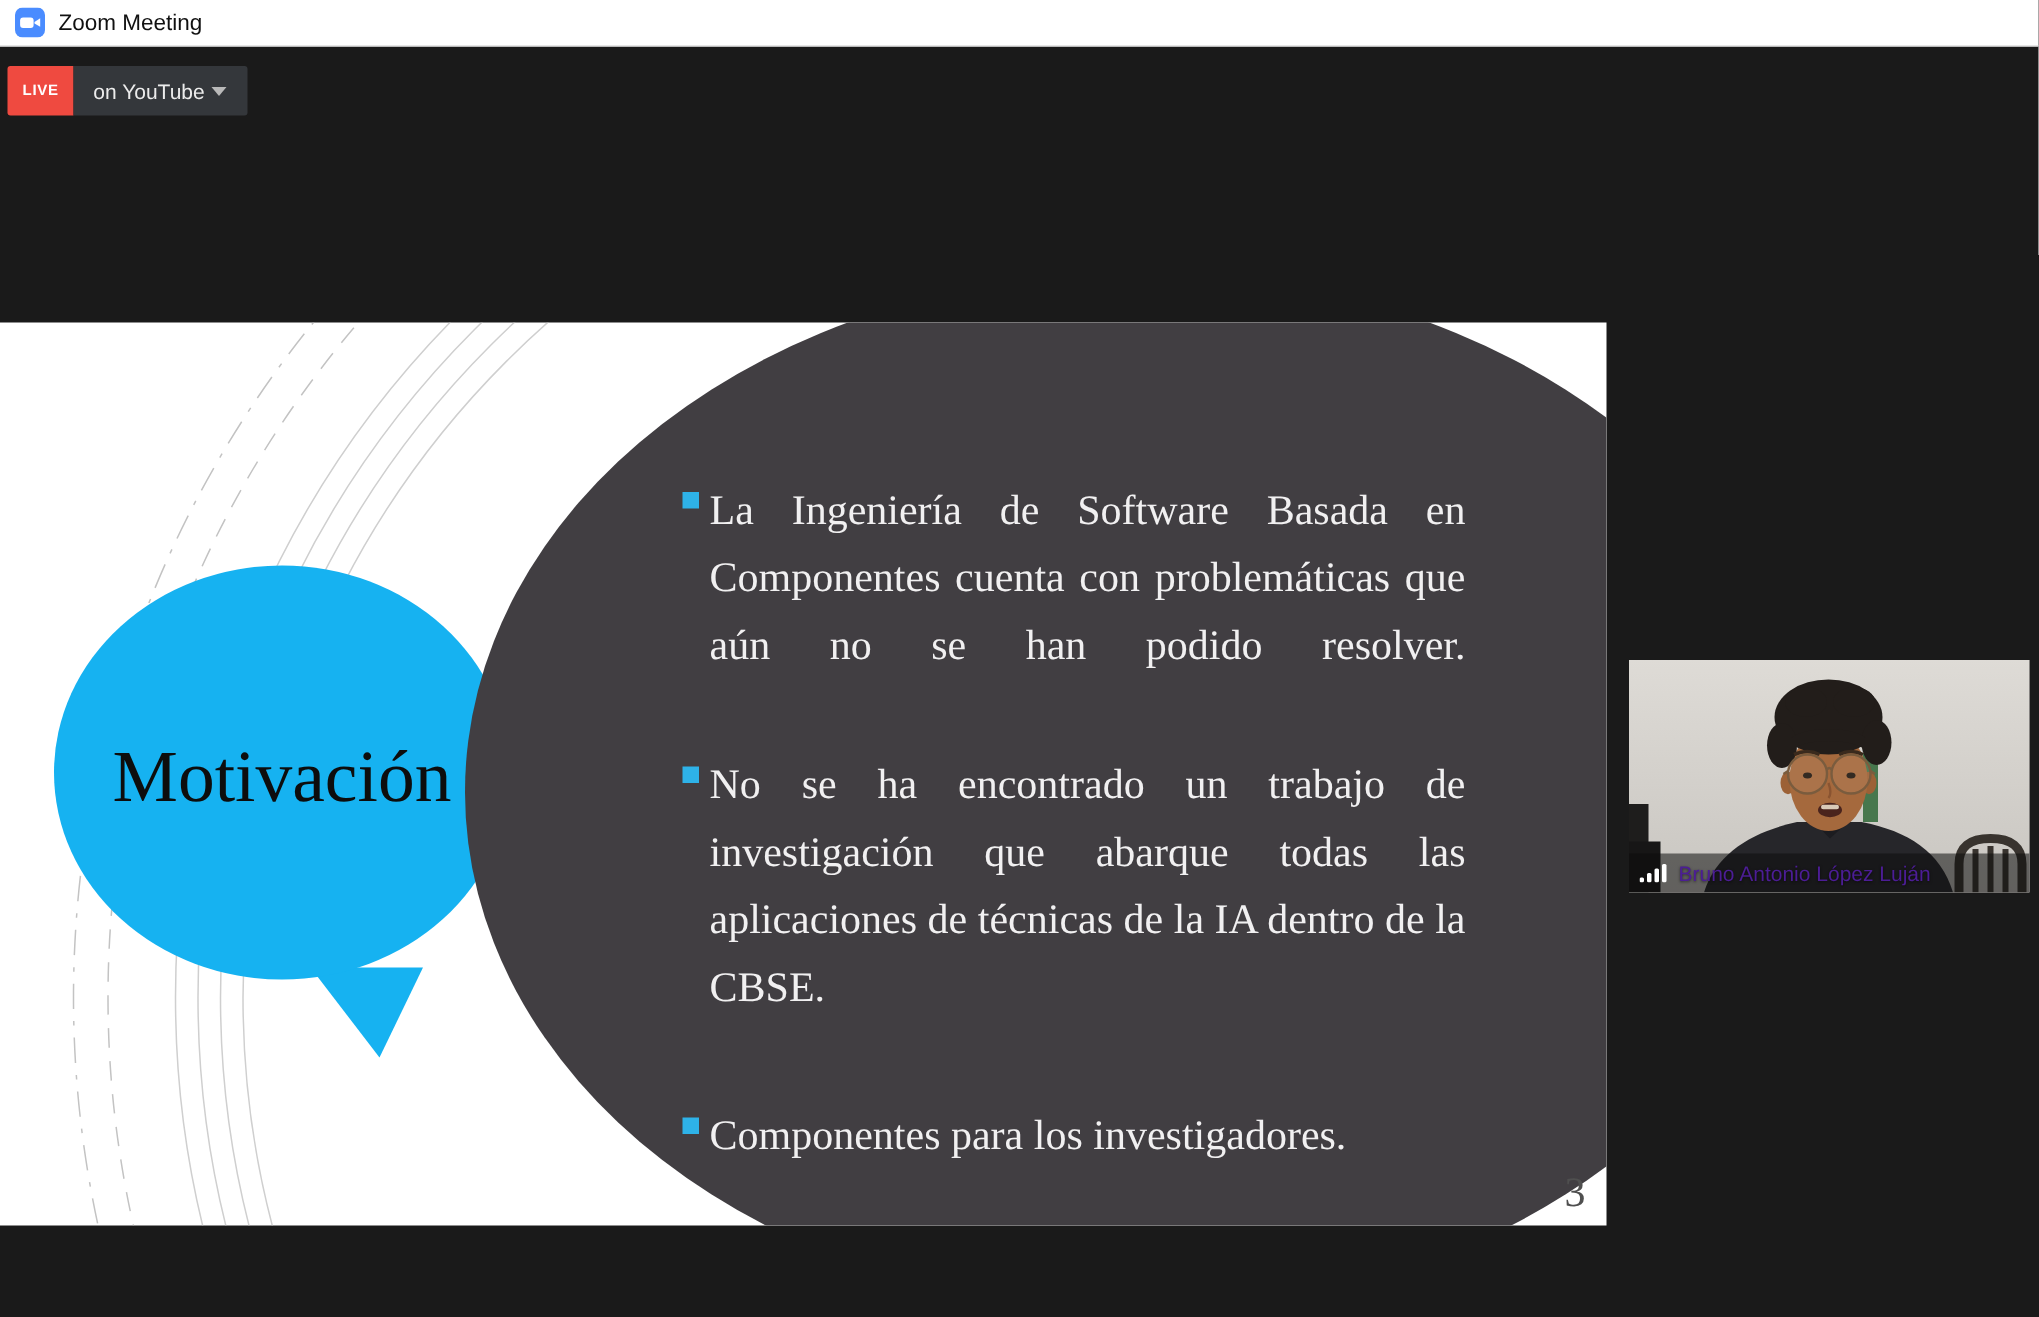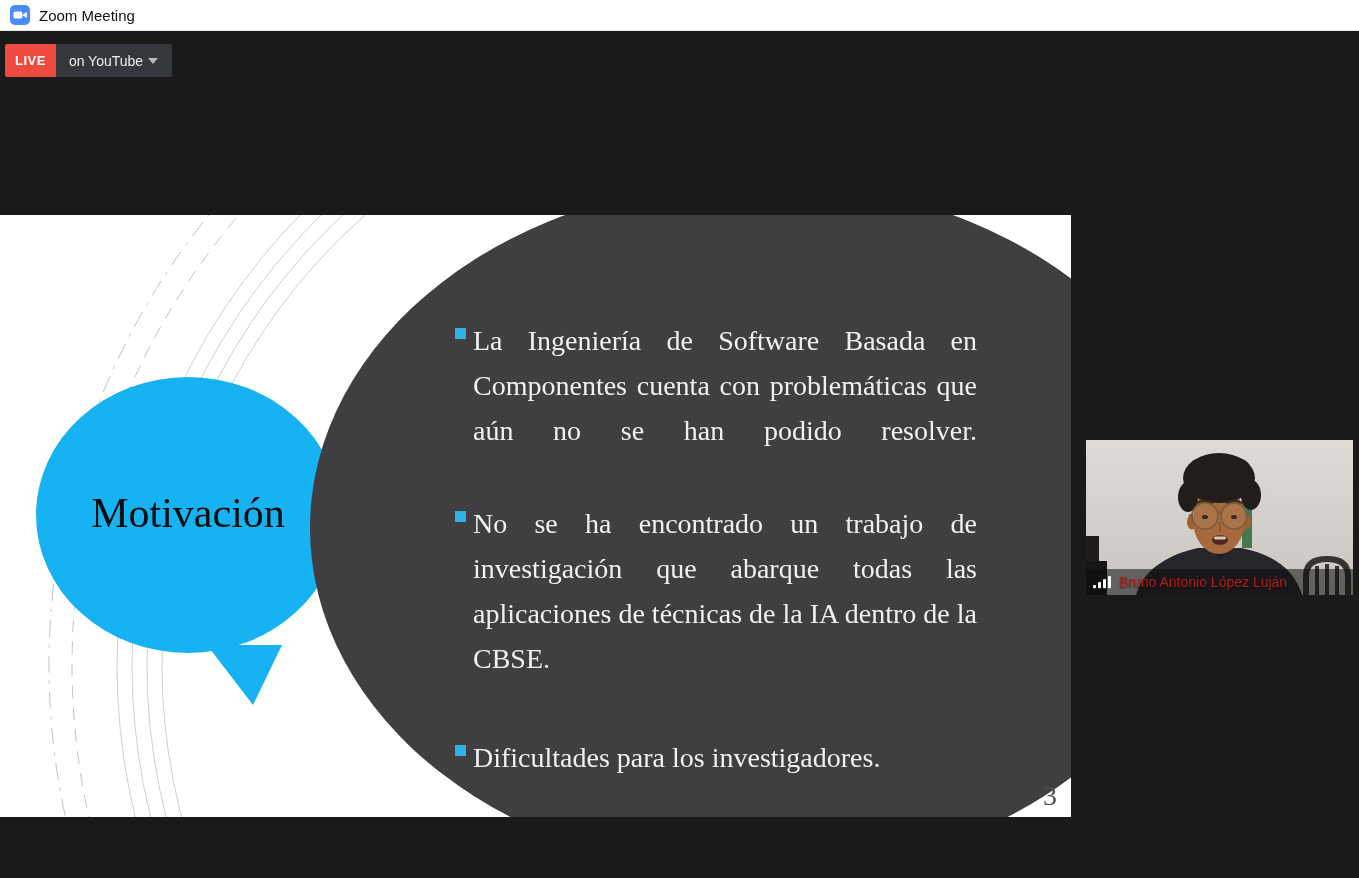--- a/index.html
+++ b/index.html
@@ -20,21 +20,21 @@
   }
   .titlebar .app-icon { width:20px; height:20px; display:block; }
   .titlebar .title { font-size:15px; color:#111; }
 
   
   .live-badge {
     position:absolute; left:5px; top:44px; height:33px;
     display:flex; align-items:stretch; font-size:14px;
   }
   .live-badge .live {
-    background:#ef4a40; color:#ffffff; font-weight:bold; font-size:13px;
+    background:#ef4a40; color:#ffffff; font-weight:bold; font-size:10px;
     display:flex; align-items:center; padding:0 10px; letter-spacing:0.5px;
     border-radius:2px 0 0 2px;
   }
   .live-badge .dest {
     background:#34373b; color:#ececec; display:flex; align-items:center;
     gap:5px; padding:0 14px 0 13px; border-radius:0 2px 2px 0;
   }
   .caret-down {
     width:0; height:0; border-left:5px solid transparent;
     border-right:5px solid transparent; border-top:6px solid #b9b9b9;
@@ -43,21 +43,21 @@
   
   .slide {
     position:absolute; left:0; top:215px; width:1071px; height:602px;
     background:#ffffff; overflow:hidden;
   }
   .slide svg.backdrop { position:absolute; left:0; top:0; }
 
   .slide-title {
     position:absolute; left:36px; top:274px; width:304px;
     text-align:center; font-family:"Liberation Serif", serif;
-    font-size:42px; color:#0d0d0d; z-index:3;
+    font-size:49px; color:#0d0d0d; z-index:3;
   }
 
   .bullet {
     position:absolute; left:455px; width:522px; padding-left:18px;
     font-family:"Liberation Serif", serif; font-size:28px; line-height:45px;
     color:#f1f0f1; text-align:justify; text-justify:inter-word; z-index:3;
   }
   .bullet:after { content:""; display:inline-block; width:100%; }
   .bullet::before {
     content:""; position:absolute; left:0; top:10px;
@@ -78,21 +78,21 @@
     position:absolute; left:1086px; top:440px; width:267px; height:155px;
     background:#d5d2ce; overflow:hidden;
   }
   .video-tile svg.portrait { position:absolute; left:0; top:0; }
   .name-bar {
     position:absolute; left:0; bottom:0; width:100%; height:26px;
     background:rgba(12,12,12,0.55); display:flex; align-items:center;
     gap:7px; padding-left:7px; z-index:2;
   }
   .name-bar .pname {
-    color:#b91c1c; font-size:14px; white-space:nowrap;
+    color:#4c1d95; font-size:14px; white-space:nowrap;
     text-shadow:0 1px 2px rgba(0,0,0,0.6);
   }
 </style>
 </head>
 <body>
 
 <div class="titlebar">
   <svg class="app-icon" viewBox="0 0 20 20">
     <rect x="0" y="0" width="20" height="20" rx="5" fill="#4a8cff"></rect>
     <rect x="3.4" y="6.6" width="9" height="7" rx="2" fill="#ffffff"></rect>
@@ -127,21 +127,21 @@
       <ellipse cx="188" cy="300" rx="152" ry="138" fill="#16b2f1"></ellipse>
     </g>
 
     <ellipse cx="759" cy="313" rx="449" ry="347" fill="#413e42"></ellipse>
   </svg>
 
   <div class="slide-title">Motivación</div>
 
   <div class="bullet bullet-1">La Ingeniería de Software Basada en Componentes cuenta con problemáticas que aún no se han podido resolver.</div>
   <div class="bullet bullet-2">No se ha encontrado un trabajo de investigación que abarque todas las aplicaciones de técnicas de la IA dentro de la CBSE.</div>
-  <div class="bullet bullet-3">Dificultades para los investigadores.</div>
+  <div class="bullet bullet-3">Componentes para los investigadores.</div>
 
   <div class="page-number">3</div>
 </div>
 
 <div class="video-tile">
   <svg class="portrait" width="267" height="155" viewBox="0 0 267 155">
     <defs>
       <linearGradient id="wall" x1="0" y1="0" x2="0" y2="1">
         <stop offset="0" stop-color="#dedbd6"></stop>
         <stop offset="1" stop-color="#c9c6c1"></stop>

